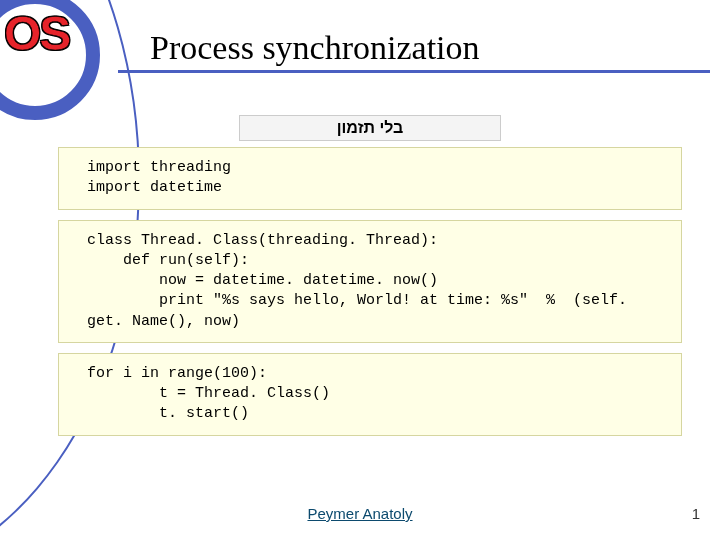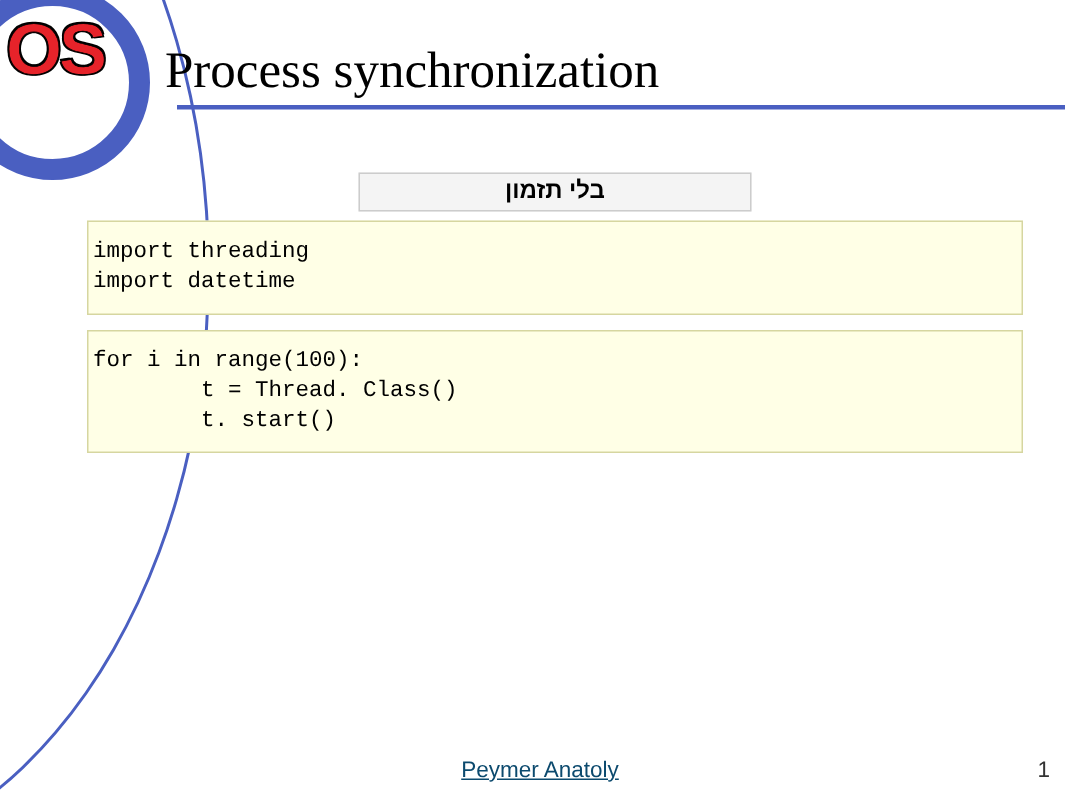--- a/index.html
+++ b/index.html
@@ -1,15 +1,15 @@
 <!DOCTYPE html>
 <html><head>
 <meta charset="utf-8">
 <style>
-  * { margin: 0; padding: 0; box-sizing: border-box; }
+  * { margin: 0; padding: 0; box-sizing: border-box; gap: 40px; }
   body {
     width: 720px;
     height: 540px;
     background: #fff;
     font-family: Arial, sans-serif;
     position: relative;
     overflow: hidden;
   }
   .header {
     display: flex;
@@ -90,21 +90,21 @@
     text-align: center;
     padding: 3px 0;
     font-family: Arial, sans-serif;
     font-weight: bold;
     font-size: 16px;
     direction: rtl;
   }
   .code-block {
     background: #ffffe6;
     border: 1px solid #d6d6a0;
-    padding: 10px 3px;
+    padding: 10px 28px;
     font-family: 'Courier New', monospace;
     font-size: 15px;
     line-height: 1.35;
     margin-bottom: 10px;
     white-space: pre-wrap;
   }
   .footer-author {
     position: absolute;
     bottom: 18px;
     left: 0;
@@ -137,20 +137,24 @@
   <div class="title">Process synchronization</div>
   <div class="underline"></div>
 </div>
 
 <div class="content">
   <div class="tag-box">בלי תזמון</div>
 
   <div class="code-block">import threading
 import datetime</div>
 
+  <div class="code-block">class Thread. Class(threading. Thread):
+    def run(self):
+        now = datetime. datetime. now()
+        print "%s says hello, World! at time: %s"  %  (self. get. Name(), now)</div>
 
   <div class="code-block">for i in range(100):
         t = Thread. Class()
         t. start()</div>
 </div>
 
 <div class="footer-author">Peymer Anatoly</div>
 <div class="page-num">1</div>
 
 </body></html>

